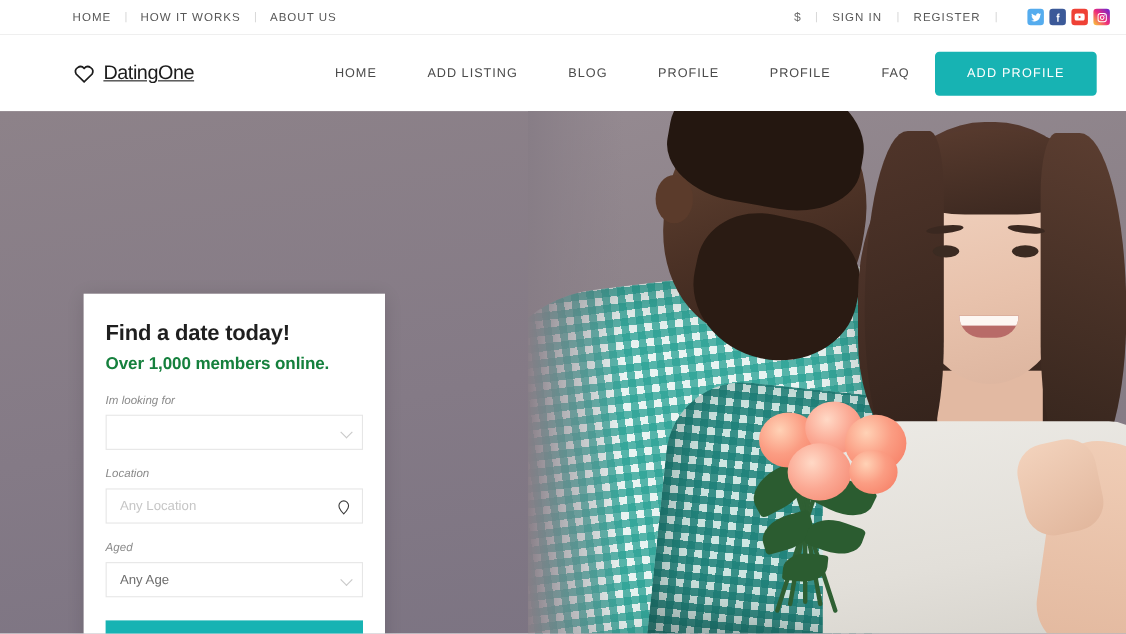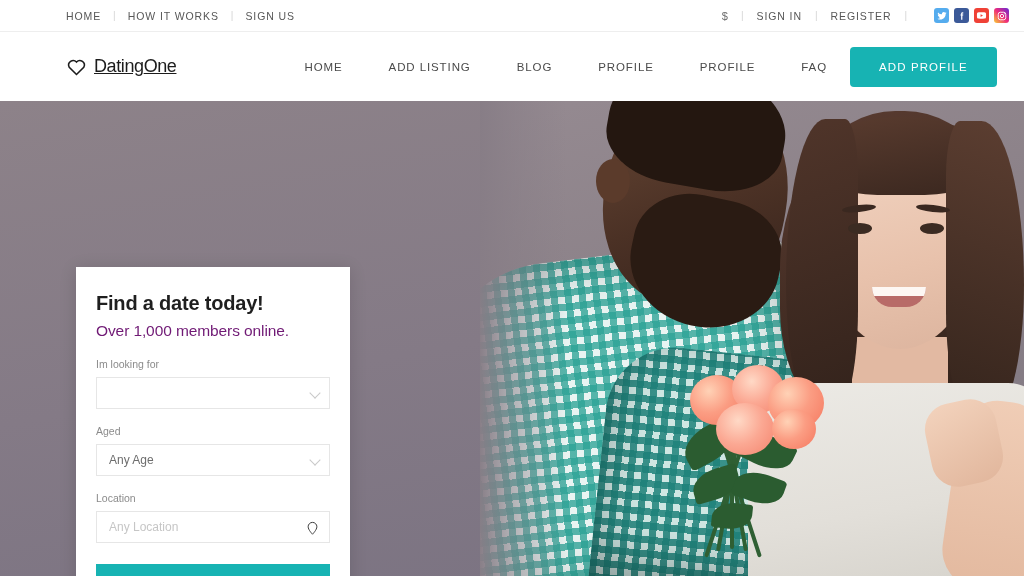--- a/index.html
+++ b/index.html
@@ -203,27 +203,27 @@
   .card {
     position:absolute; left:76px; top:166px; width:274px; height:352px;
     background:#ffffff; box-shadow:0 2px 16px rgba(0,0,0,.14);
     padding:24px 20px 0 20px;
   }
   .card h2 {
     font-size:20px; font-weight:700; color:#1f1f1f; letter-spacing:-0.2px;
     line-height:1.2;
   }
   .card h3 {
-    font-size:15.5px; font-weight:400; color:#701a75;
+    font-size:15.5px; font-weight:700; color:#15803d;
     margin-top:7px; letter-spacing:-0.1px;
   }
   .field { margin-top:16px; }
   .field:first-of-type { margin-top:18px; }
   .flabel {
-    font-size:10.5px; color:#8b8b8b; margin-bottom:7px; display:block;
+    font-size:10.5px; color:#8b8b8b; margin-bottom:7px; display:block;font-style:italic;
   }
   .control {
     position:relative; width:234px; height:32px;
     border:1px solid #e6e6e6; background:#fff;
     display:flex; align-items:center;
   }
   .control .val {
     font-size:12px; color:#6d6d6d; padding-left:12px; flex:1;
     white-space:nowrap; overflow:hidden;
   }
@@ -245,21 +245,21 @@
 <body>
 
 <div class="page">
 
   <div class="topbar">
     <div class="topbar-left">
       <a class="tb-link" href="#">HOME</a>
       <span class="tb-sep">|</span>
       <a class="tb-link" href="#">HOW IT WORKS</a>
       <span class="tb-sep">|</span>
-      <a class="tb-link" href="#">SIGN US</a>
+      <a class="tb-link" href="#">ABOUT US</a>
     </div>
 
     <div class="topbar-right">
       <span class="tb-cur">$</span>
       <span class="tb-sep wide">|</span>
       <a class="tb-link" href="#">SIGN IN</a>
       <span class="tb-sep wide">|</span>
       <a class="tb-link" href="#">REGISTER</a>
       <span class="tb-sep wide">|</span>
 
@@ -371,35 +371,35 @@
       <h3>Over 1,000 members online.</h3>
 
       <div class="field">
         <label class="flabel">Im looking for</label>
         <div class="control">
           <span class="chev"></span>
         </div>
       </div>
 
       <div class="field">
-        <label class="flabel">Aged</label>
-        <div class="control">
-          <span class="val">Any Age</span>
-          <span class="chev"></span>
-        </div>
-      </div>
-
-      <div class="field">
         <label class="flabel">Location</label>
         <div class="control">
           <span class="val ph">Any Location</span>
           <span class="pin">
             <svg width="15" height="16" viewBox="0 0 24 24" fill="none" stroke="#3c3c3c" stroke-width="1.6">
               <path d="M12 22s7-7.2 7-12a7 7 0 1 0-14 0c0 4.8 7 12 7 12z"></path>
             </svg>
           </span>
         </div>
       </div>
 
+      <div class="field">
+        <label class="flabel">Aged</label>
+        <div class="control">
+          <span class="val">Any Age</span>
+          <span class="chev"></span>
+        </div>
+      </div>
+
       <button class="search-btn">Search</button>
     </div>
   </div>
 </div>
 
 </body></html>

